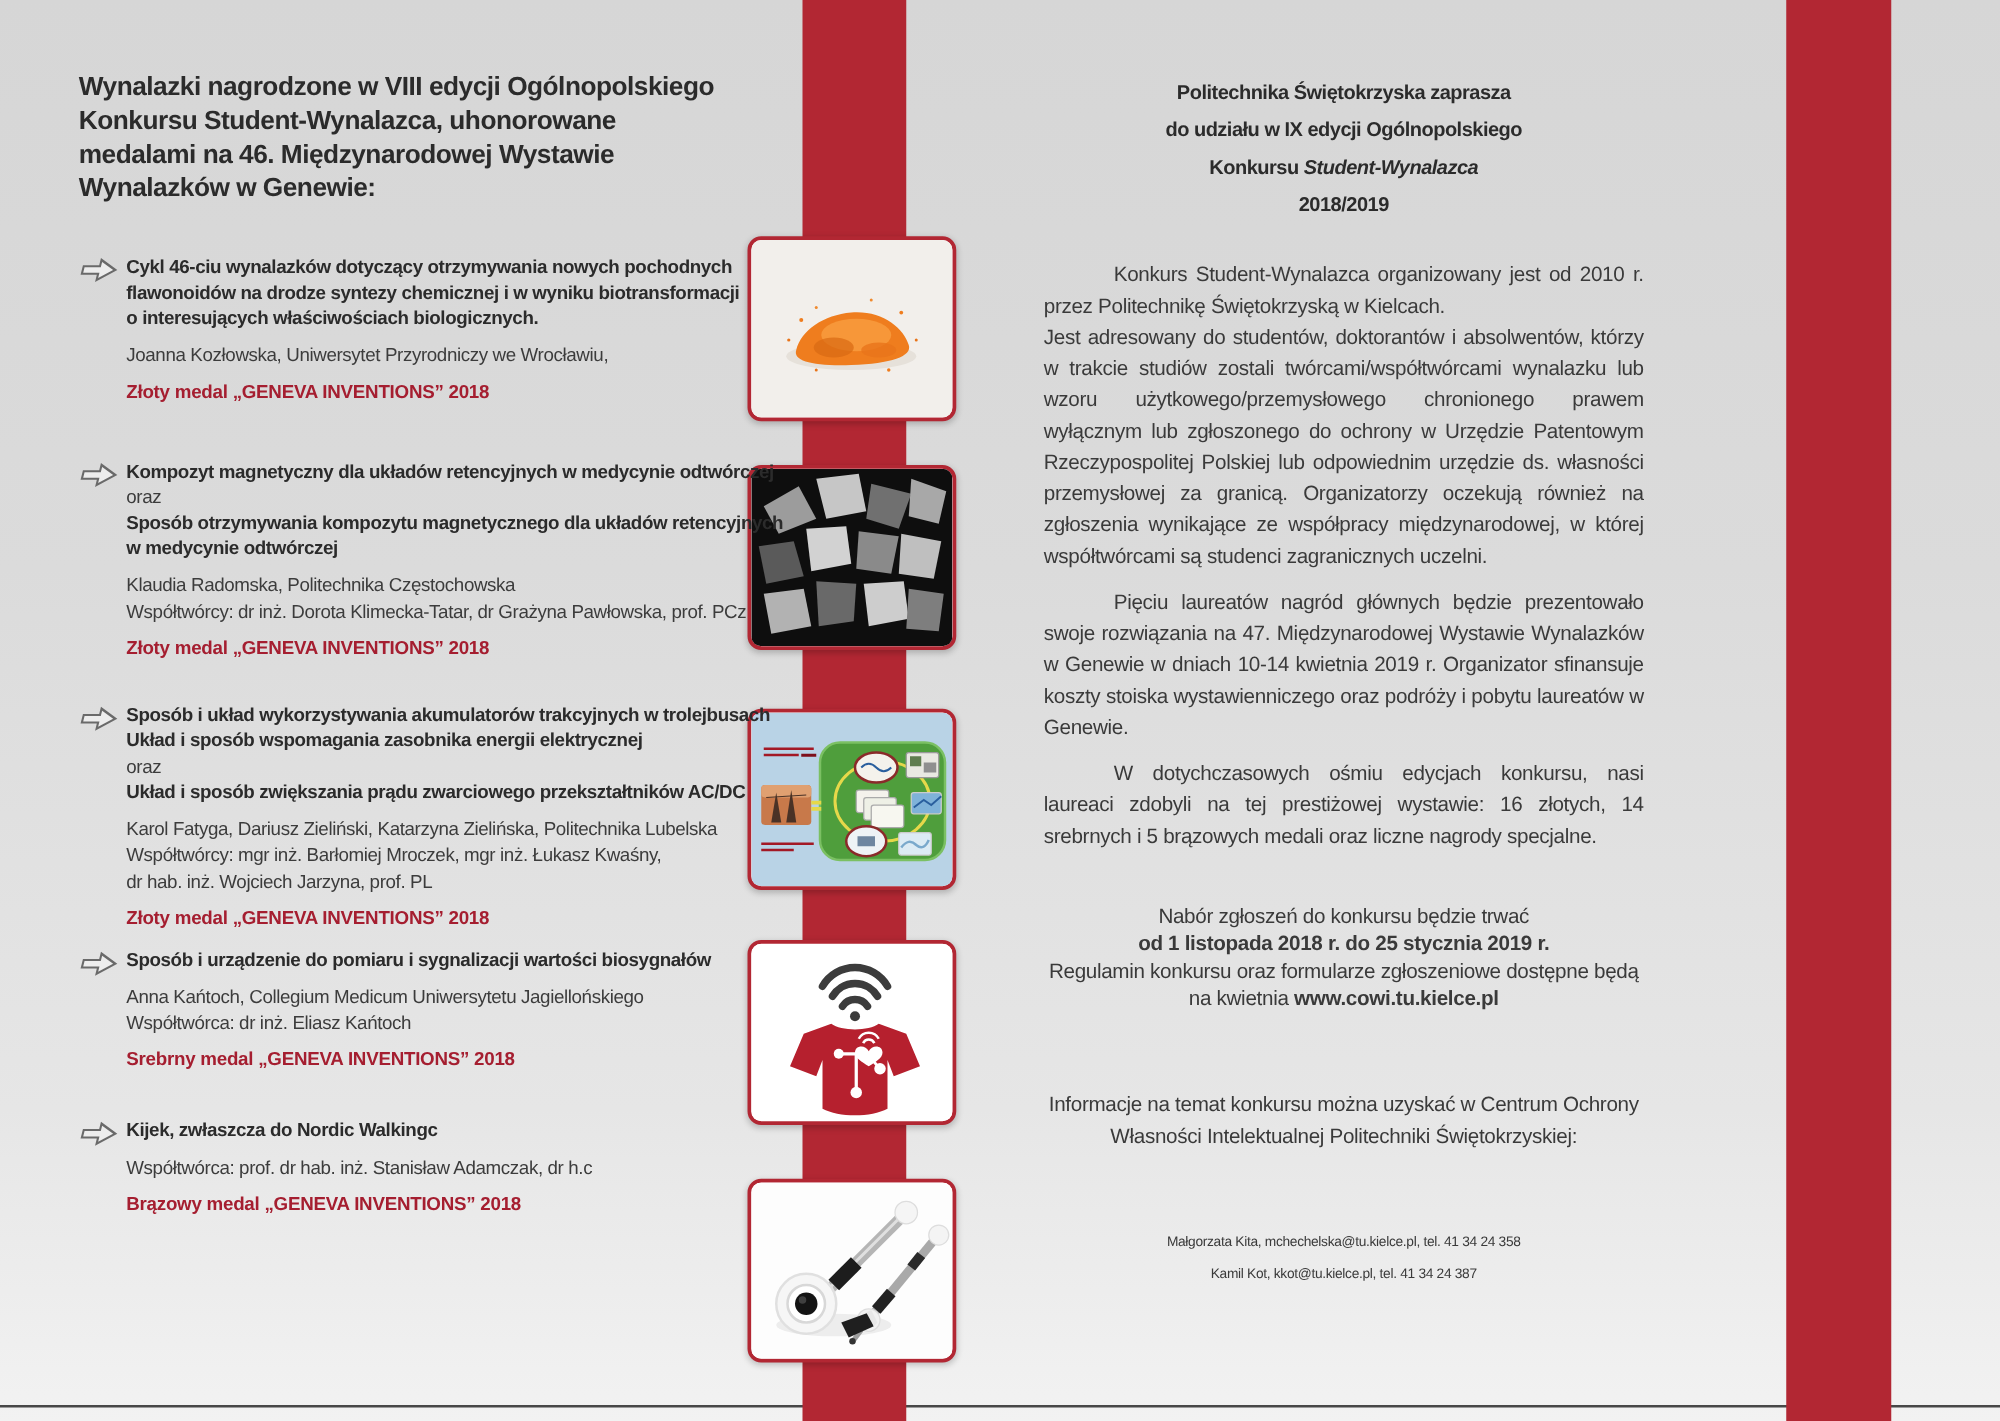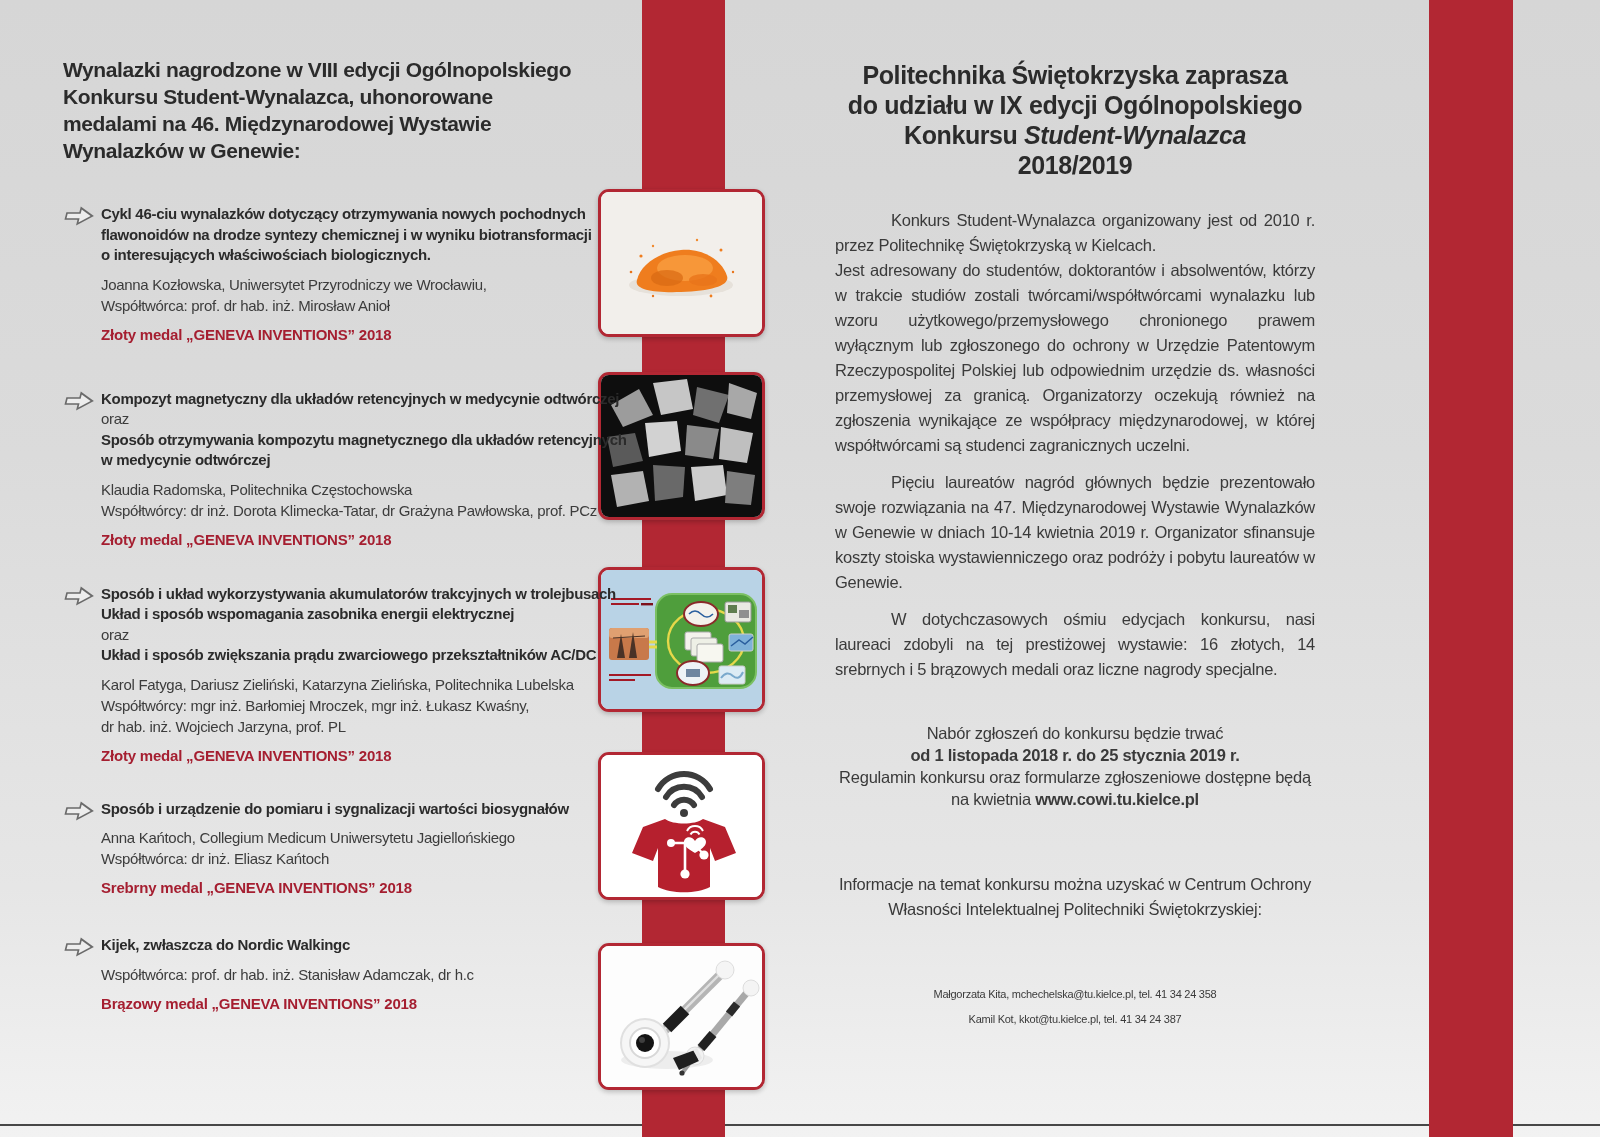--- a/index.html
+++ b/index.html
@@ -25,21 +25,21 @@
   .hl{font-size:21px;font-weight:700;line-height:27px;letter-spacing:-0.4px;color:#2b2b2b;white-space:nowrap;}
   .invention{display:flex;align-items:flex-start;}
   .arrow{flex:0 0 38px;padding-top:1px;}
   .inv-body{flex:1 1 auto;}
   .t{font-size:15px;font-weight:700;line-height:20.5px;letter-spacing:-0.3px;color:#2b2b2b;white-space:nowrap;}
   .plain{font-size:15px;font-weight:400;line-height:20.5px;letter-spacing:-0.3px;color:#3c3c3c;}
   .authors{margin-top:8px;font-size:15px;font-weight:400;line-height:21px;letter-spacing:-0.3px;color:#3c3c3c;white-space:nowrap;}
   .medal{margin-top:10px;font-size:15px;font-weight:700;letter-spacing:-0.2px;color:#a51e30;white-space:nowrap;}
   
   .right-col{position:absolute;left:835px;top:60px;width:480px;z-index:4;}
-  .rh{font-size:25px;font-weight:700;line-height:30px;letter-spacing:-0.4px;text-align:center;color:#2b2b2b;white-space:nowrap;}
+  .rh{font-size:16px;font-weight:700;line-height:30px;letter-spacing:-0.4px;text-align:center;color:#2b2b2b;white-space:nowrap;}
   .rh .it{font-style:italic;}
   .body-p{margin:0;font-size:16.5px;line-height:25px;letter-spacing:-0.25px;text-align:justify;color:#3a3a3a;}
   .indent{text-indent:56px;}
   .mt{margin-top:12px;}
   .first-p{margin-top:28px;}
   .nabor{margin-top:40px;text-align:center;font-size:16.5px;line-height:22px;letter-spacing:-0.25px;color:#3a3a3a;}
   .nabor .b{font-weight:700;}
   .info{margin-top:62px;text-align:center;font-size:16.5px;line-height:25px;letter-spacing:-0.25px;color:#3a3a3a;}
   .contacts{margin-top:60px;text-align:center;font-size:11px;line-height:25px;letter-spacing:-0.25px;color:#3a3a3a;}
 </style>
@@ -192,21 +192,20 @@
               <path d="M1 8 H14 V3 L27 11 L14 19 V14 H1 Z" fill="#ededed" stroke="#6a6a6a" stroke-width="1.7"></path>
             </g>
           </svg>
       </div>
       <div class="inv-body">
         <div class="t">Cykl 46-ciu wynalazków dotyczący otrzymywania nowych pochodnych</div>
         <div class="t">flawonoidów na drodze syntezy chemicznej i w wyniku biotransformacji</div>
         <div class="t">o interesujących właściwościach biologicznych.</div>
         <div class="authors">
           <div>Joanna Kozłowska, Uniwersytet Przyrodniczy we Wrocławiu,</div>
-          <div>Współtwórca: prof. dr hab. inż. Mirosław Anioł</div>
         </div>
         <div class="medal">Złoty medal „GENEVA INVENTIONS” 2018</div>
       </div>
     </div>
 
     <div class="invention" style="margin-top:46px">
       <div class="arrow">
         <svg width="32" height="22" viewBox="0 0 32 22">
             <g transform="skewX(-14) translate(5,0)">
               <path d="M1 8 H14 V3 L27 11 L14 19 V14 H1 Z" fill="#ededed" stroke="#6a6a6a" stroke-width="1.7"></path>
@@ -241,21 +240,21 @@
         <div class="t">Układ i sposób zwiększania prądu zwarciowego przekształtników AC/DC</div>
         <div class="authors">
           <div>Karol Fatyga, Dariusz Zieliński, Katarzyna Zielińska, Politechnika Lubelska</div>
           <div>Współtwórcy: mgr inż. Barłomiej Mroczek, mgr inż. Łukasz Kwaśny,</div>
           <div>dr hab. inż. Wojciech Jarzyna, prof. PL</div>
         </div>
         <div class="medal">Złoty medal „GENEVA INVENTIONS” 2018</div>
       </div>
     </div>
 
-    <div class="invention" style="margin-top:35px">
+    <div class="invention" style="margin-top:16px">
       <div class="arrow">
         <svg width="32" height="22" viewBox="0 0 32 22">
             <g transform="skewX(-14) translate(5,0)">
               <path d="M1 8 H14 V3 L27 11 L14 19 V14 H1 Z" fill="#ededed" stroke="#6a6a6a" stroke-width="1.7"></path>
             </g>
           </svg>
       </div>
       <div class="inv-body">
         <div class="t">Sposób i urządzenie do pomiaru i sygnalizacji wartości biosygnałów</div>
         <div class="authors">

